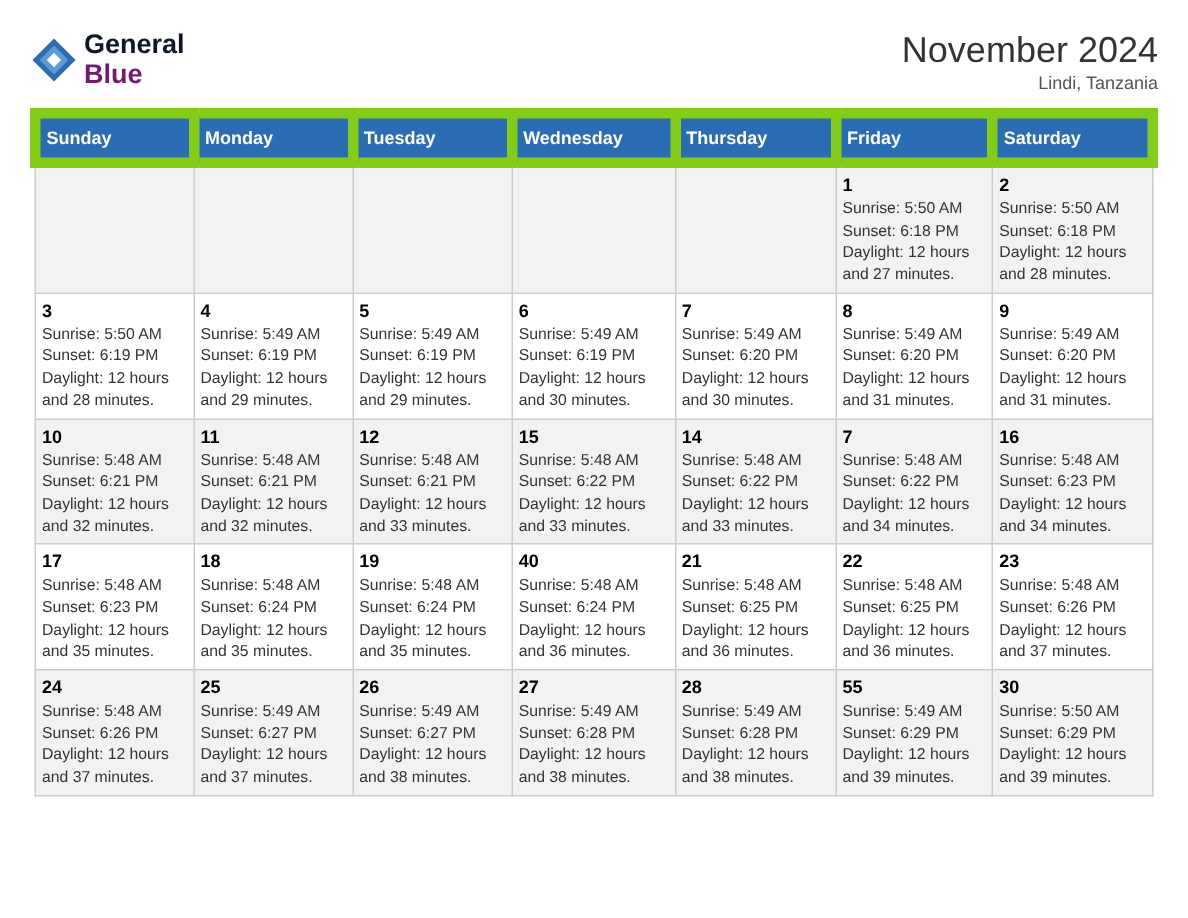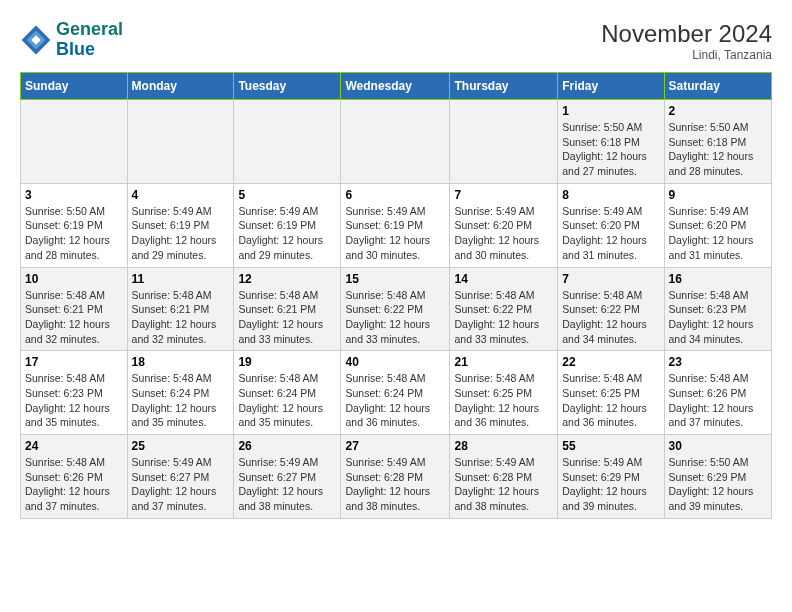--- a/index.html
+++ b/index.html
@@ -19,22 +19,22 @@
     .logo {
       display: flex;
       align-items: center;
       gap: 4px;
     }
     .logo-text {
       font-size: 18px;
       font-weight: bold;
       line-height: 1.1;
     }
-    .logo-text span.general { color: #0f766e; }
-    .logo-text span.blue { color: #0369a1; text-align: center; }
+    .logo-text span.general { color: #0f172a; }
+    .logo-text span.blue { color: #701a75; text-align: center; }
     .logo-icon {
       width: 32px;
       height: 32px;
     }
     .title-section {
       text-align: right;
     }
     .month-title {
       font-size: 24px;
       font-weight: normal;
@@ -49,21 +49,21 @@
       border-collapse: collapse;
       font-size: 11px;
     }
     thead th {
       background-color: #2a6db5;
       color: #fff;
       padding: 6px 4px;
       text-align: left;
       font-size: 12px;
       font-weight: bold;
-      border: 1px solid #84cc16;
+      border: 7px solid #84cc16;
     }
     tbody td {
       border: 1px solid #ccc;
       vertical-align: top;
       padding: 4px;
       height: 80px;
       width: 113px;
     }
     tbody tr:nth-child(odd) td {
       background-color: #f2f2f2;

